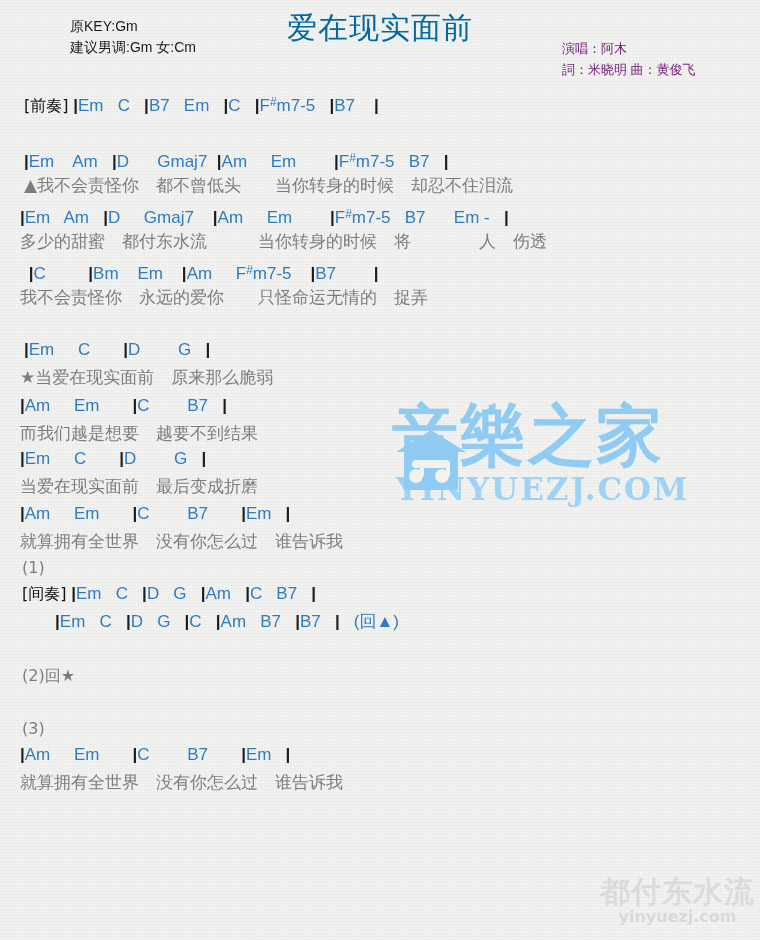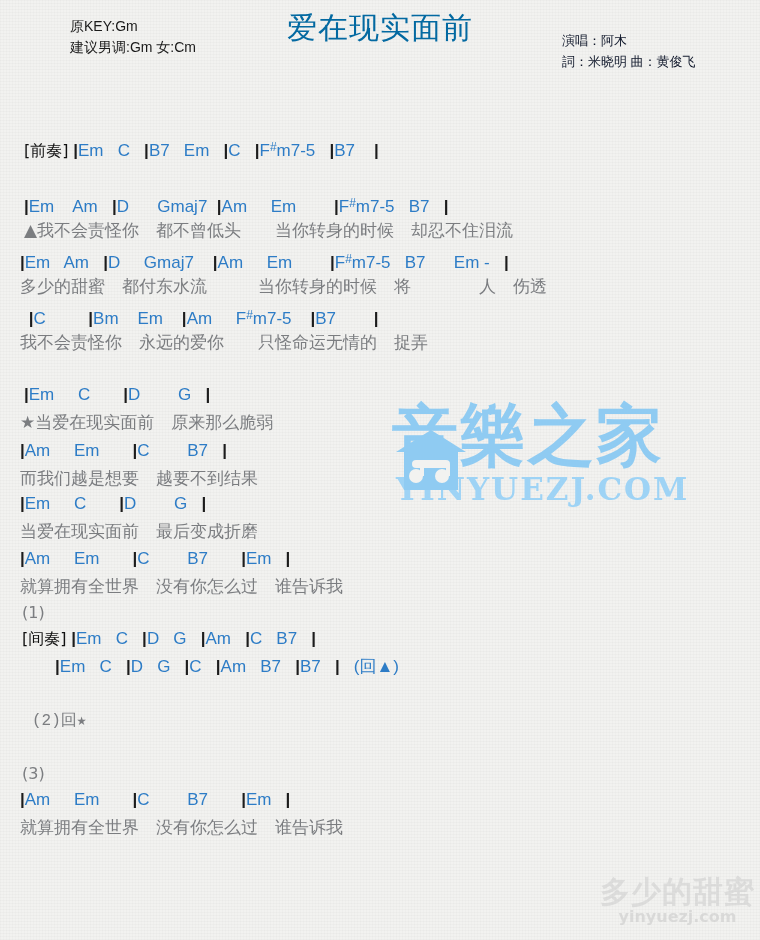--- a/index.html
+++ b/index.html
@@ -50,35 +50,34 @@
     top: 8px;
     text-align: center;
     font-size: 30px;
     letter-spacing: 1px;
     color: #0369a1;
     font-family: "DejaVu Sans", "Liberation Sans", sans-serif;
   }
   .credits {
     position: absolute;
     left: 562px;
-    top: 30px;
+    top: 38px;
     font-size: 13px;
     line-height: 21px;
-    color: #0f172a;
+    color: #701a75;
     white-space: nowrap;
   }
 
   
   .row {
     position: absolute;
     left: 0;
     white-space: pre;
     font-size: 17px;
     line-height: 20px;
-    margin-top: 45px;
   }
   .chordrow {
     color: #2d7cc6;
     font-family: "Liberation Sans", "DejaVu Sans", sans-serif;
     font-size: 17px;
   }
   .lyricrow {
     color: #7b7d80;
     font-family: "DejaVu Sans", "Liberation Sans", sans-serif;
     font-size: 17px;
@@ -174,21 +173,21 @@
     <circle cx="24" cy="48" r="7" fill="#f2f2f0"></circle>
     <circle cx="50" cy="48" r="7" fill="#f2f2f0"></circle>
     <rect x="28" y="36" width="4" height="12" fill="#f2f2f0"></rect>
     <rect x="54" y="36" width="4" height="12" fill="#f2f2f0"></rect>
   </svg>
   <div class="wm-cn">音樂之家</div>
   <div class="wm-en">YINYUEZJ.COM</div>
 </div>
 
 <div class="wm-bottom">
-  <div class="wb-cn">多少的甜蜜</div>
+  <div class="wb-cn">都付东水流</div>
   <div class="wb-en">yinyuezj.com</div>
 </div>
 
 <div class="sheet">
 
   <div class="key-info">
     <div>原KEY:Gm</div>
     <div>建议男调:Gm 女:Cm</div>
   </div>
 
@@ -211,19 +210,19 @@
       <div class="row lyricrow" style="top: 367px; left: 20px;">★当爱在现实面前　原来那么脆弱</div>
       <div class="row chordrow" style="top: 396px; left: 20px;"><span class="bar">|</span>Am     Em       <span class="bar">|</span>C        B7   <span class="bar">|</span></div>
       <div class="row lyricrow" style="top: 423px; left: 20px;">而我们越是想要　越要不到结果</div>
       <div class="row chordrow" style="top: 449px; left: 20px;"><span class="bar">|</span>Em     C       <span class="bar">|</span>D        G   <span class="bar">|</span></div>
       <div class="row lyricrow" style="top: 476px; left: 20px;">当爱在现实面前　最后变成折磨</div>
       <div class="row chordrow" style="top: 504px; left: 20px;"><span class="bar">|</span>Am     Em       <span class="bar">|</span>C        B7       <span class="bar">|</span>Em   <span class="bar">|</span></div>
       <div class="row lyricrow" style="top: 531px; left: 20px;">就算拥有全世界　没有你怎么过　谁告诉我</div>
       <div class="row plainrow" style="top: 558px; left: 22px;">(1)</div>
       <div class="row chordrow" style="top: 584px; left: 22px;"><span class="seclabel">[间奏]</span> <span class="bar">|</span>Em   C   <span class="bar">|</span>D   G   <span class="bar">|</span>Am   <span class="bar">|</span>C   B7   <span class="bar">|</span></div>
       <div class="row chordrow" style="top: 612px; left: 22px;">       <span class="bar">|</span>Em   C   <span class="bar">|</span>D   G   <span class="bar">|</span>C   <span class="bar">|</span>Am   B7   <span class="bar">|</span>B7   <span class="bar">|</span>   (回▲)</div>
-      <div class="row plainrow" style="top: 666px; left: 32px; font-family: Liberation Mono, monospace;">(2)回★</div>
+      <div class="row plainrow" style="top: 666px; left: 22px;">(2)回★</div>
       <div class="row plainrow" style="top: 719px; left: 22px;">(3)</div>
       <div class="row chordrow" style="top: 745px; left: 20px;"><span class="bar">|</span>Am     Em       <span class="bar">|</span>C        B7       <span class="bar">|</span>Em   <span class="bar">|</span></div>
       <div class="row lyricrow" style="top: 772px; left: 20px;">就算拥有全世界　没有你怎么过　谁告诉我</div>
     </div>
 
 </div>
 
 </body></html>

